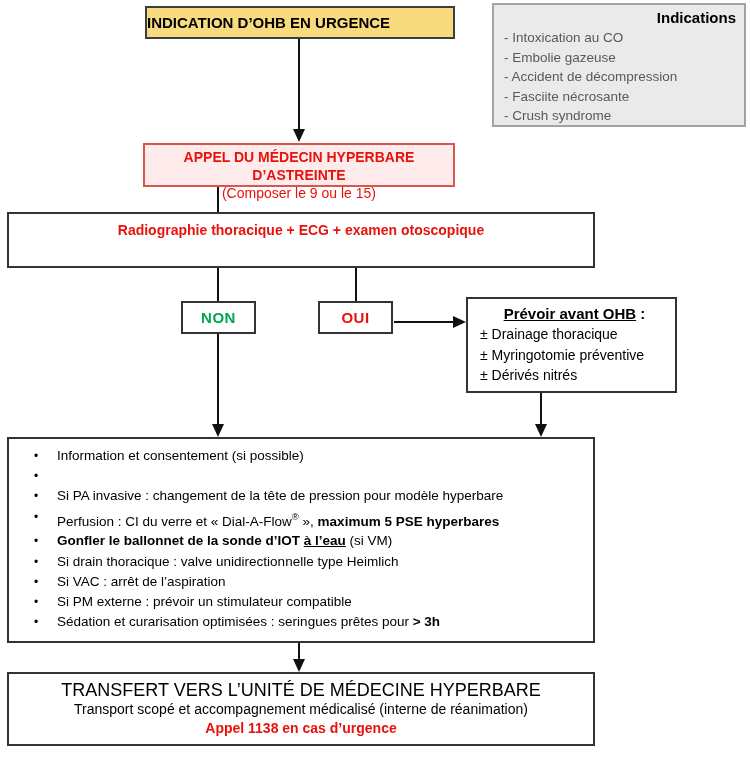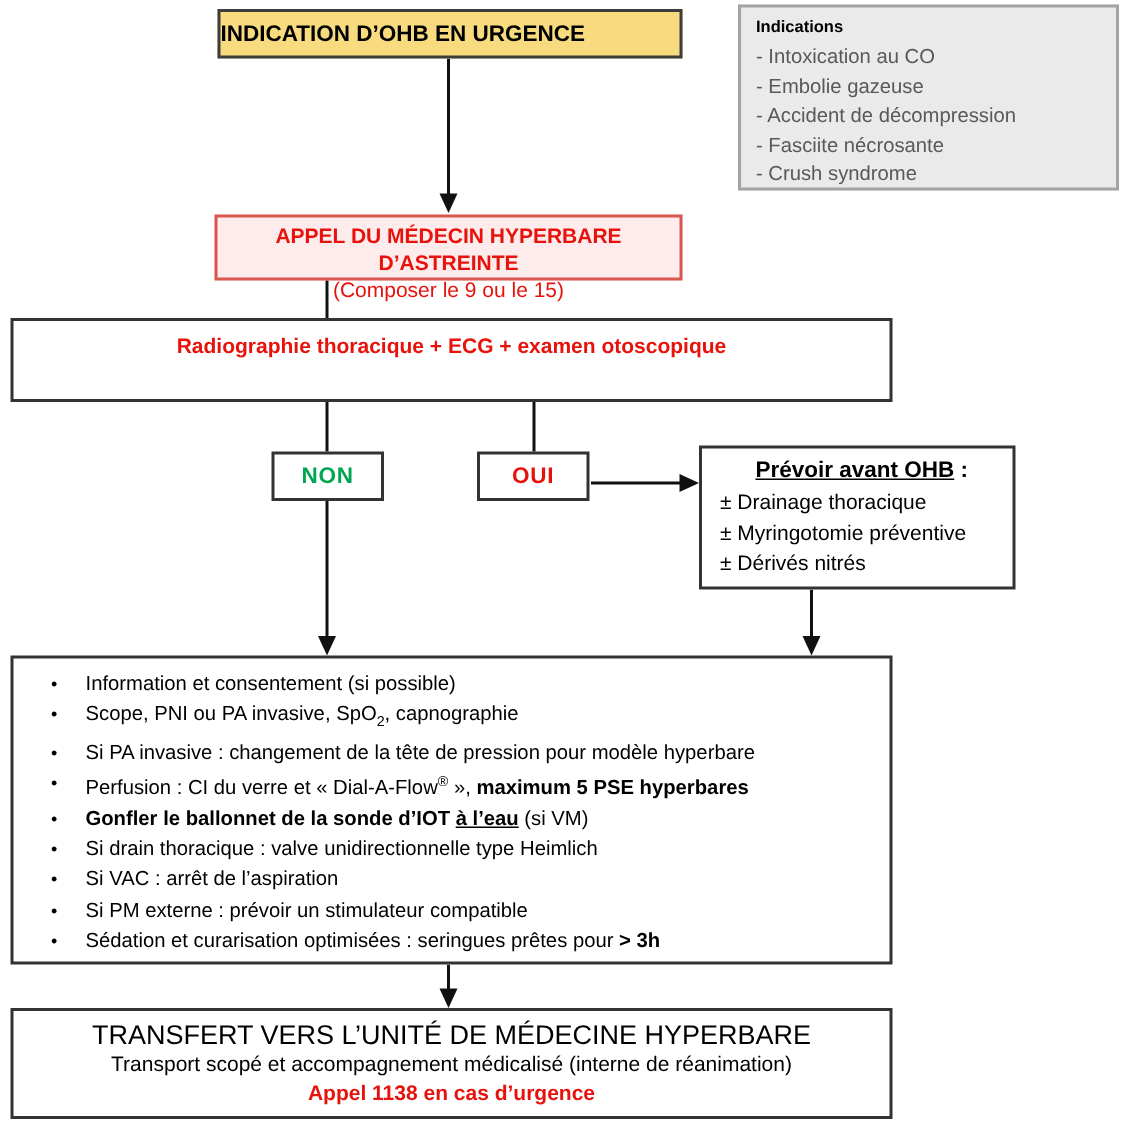--- a/index.html
+++ b/index.html
@@ -9,21 +9,21 @@
   }
   .connectors{position:absolute;left:0;top:0;width:750px;height:757px;pointer-events:none;}
   .box{position:absolute;box-sizing:border-box;border:2px solid #333;background:#fff;text-align:center;}
   
   .start{left:145px;top:6px;width:310px;height:33px;background:var(--yellow-fill,#f7db7e);
     border-color:#3d3d3d;display:flex;align-items:center;
     font-weight:bold;font-size:15px;}
   
   .indications{position:absolute;box-sizing:border-box;left:492px;top:3px;width:254px;height:124px;
     background:var(--gray-fill,#eaeaea);border:2px solid var(--gray-border,#a3a3a3);padding:3px 8px 0 10px;}
-  .panel-title{text-align:left;font-weight:bold;font-size:11px;line-height:20px;}
+  .panel-title{text-align:right;font-weight:bold;font-size:15px;line-height:20px;}
   .ind-item{font-size:13.5px;color:var(--gray-text,#595959);line-height:19.5px;text-align:left;}
   
   .call{left:143px;top:143px;width:312px;height:44px;background:var(--pink-fill,#fdeceb);
     border:2px solid var(--pink-border,#d8564d);padding-top:3px;}
   .call-l1{color:var(--accent-red,#e8120c);font-weight:bold;font-size:14px;line-height:18px;}
   .call-l2{color:var(--accent-red,#e8120c);font-size:14px;line-height:18px;}
   
   .question{left:7px;top:212px;width:588px;height:56px;padding-top:7px;}
   .q-l1{font-weight:bold;font-size:15px;line-height:20px;}
   .q-l2{font-weight:bold;font-size:14px;line-height:19px;color:var(--accent-red,#e8120c);}
@@ -116,21 +116,20 @@
   </div>
 
   <div class="box preparation">
     <div class="prep-list">
         <div class="prep-row">
           <span class="dot">•</span>
           <span class="prep-text"><span>Information et consentement (si possible)</span></span>
         </div>
         <div class="prep-row">
           <span class="dot">•</span>
-          <span class="prep-text"><span>Scope, PNI ou PA invasive, SpO</span><sub>2</sub><span>, capnographie</span></span>
         </div>
         <div class="prep-row">
           <span class="dot">•</span>
           <span class="prep-text"><span>Si PA invasive : changement de la tête de pression pour modèle hyperbare</span></span>
         </div>
         <div class="prep-row">
           <span class="dot">•</span>
           <span class="prep-text"><span>Perfusion : CI du verre et « Dial-A-Flow</span><sup>®</sup><span> », </span><span class="b">maximum 5 PSE hyperbares</span></span>
         </div>
         <div class="prep-row">

